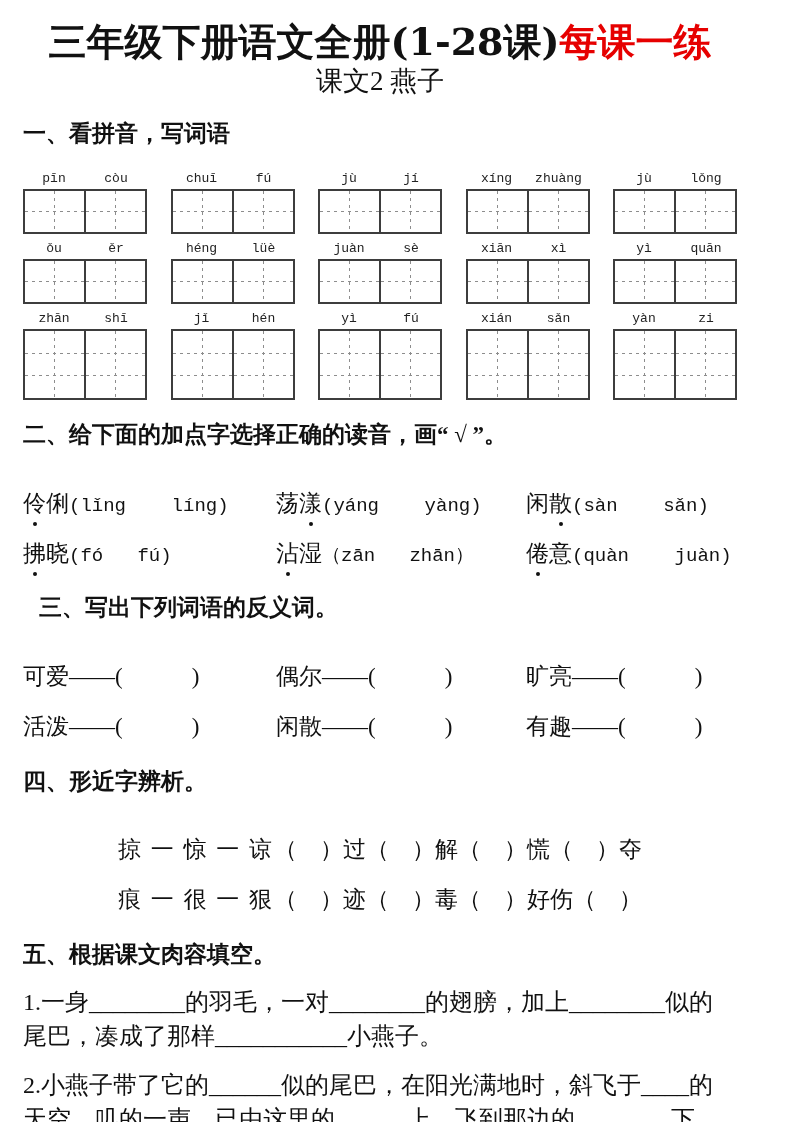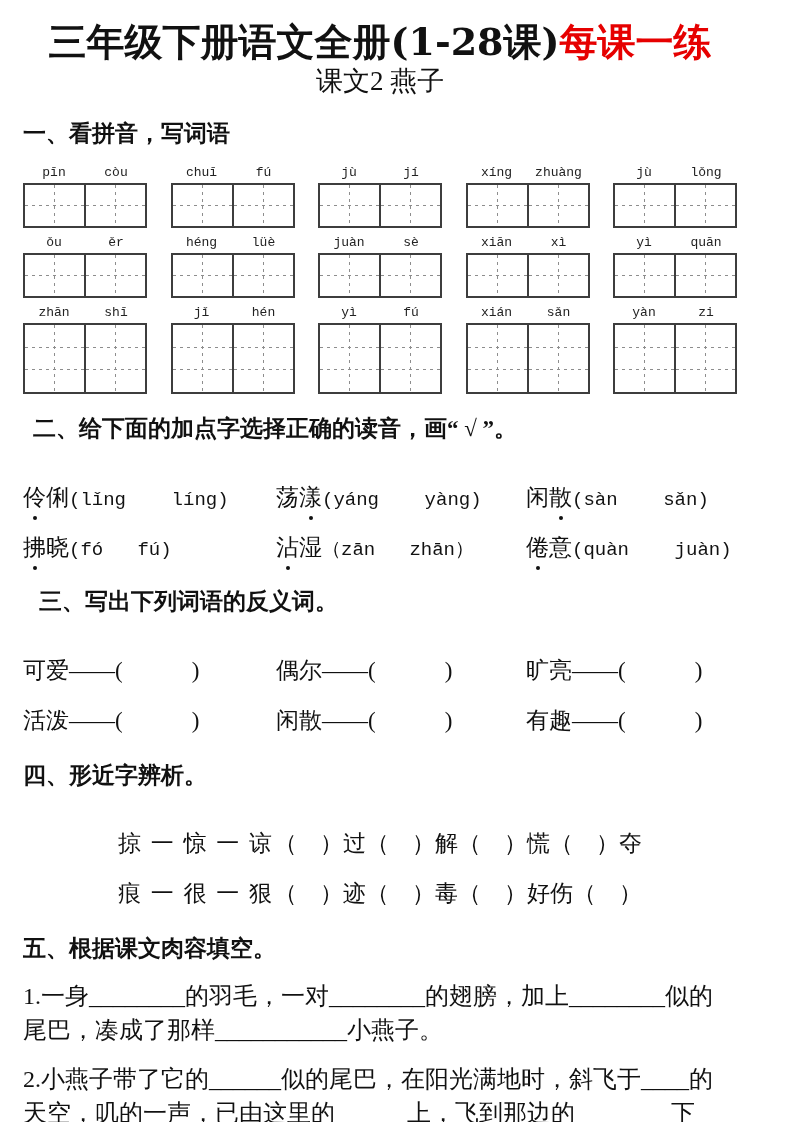--- a/index.html
+++ b/index.html
@@ -17,22 +17,22 @@
   }
   .title .accent { color:#e60000; }
   .subtitle {
     margin:3px 0 24px 0; text-align:center; font-weight:normal;
     font-size:27px; line-height:1.1;
   }
   
   .h3 {
     margin:0; font-size:23px; font-weight:bold; line-height:1.25;
   }
-  .h3.s1 { margin:4px 0 12px 0; }
-  .h3.s2 { margin:21px 0 0 10px; }
+  .h3.s1 { margin:4px 0 18px 0; }
+  .h3.s2 { margin:21px 0 0 0; }
   .h3.s3 { margin:25px 0 0 16px; }
   .h3.s4 { margin:26px 0 0 0; }
   .h3.s5 { margin:26px 0 0 0; }
   
   .prow { display:flex; justify-content:space-between; margin-bottom:3px; }
   .pblock { width:124px; }
   .plabel {
     display:flex; height:22px; align-items:flex-end;
     font-family:"Liberation Mono","DejaVu Sans Mono",monospace;
     font-size:13px; line-height:20px; color:#222;

